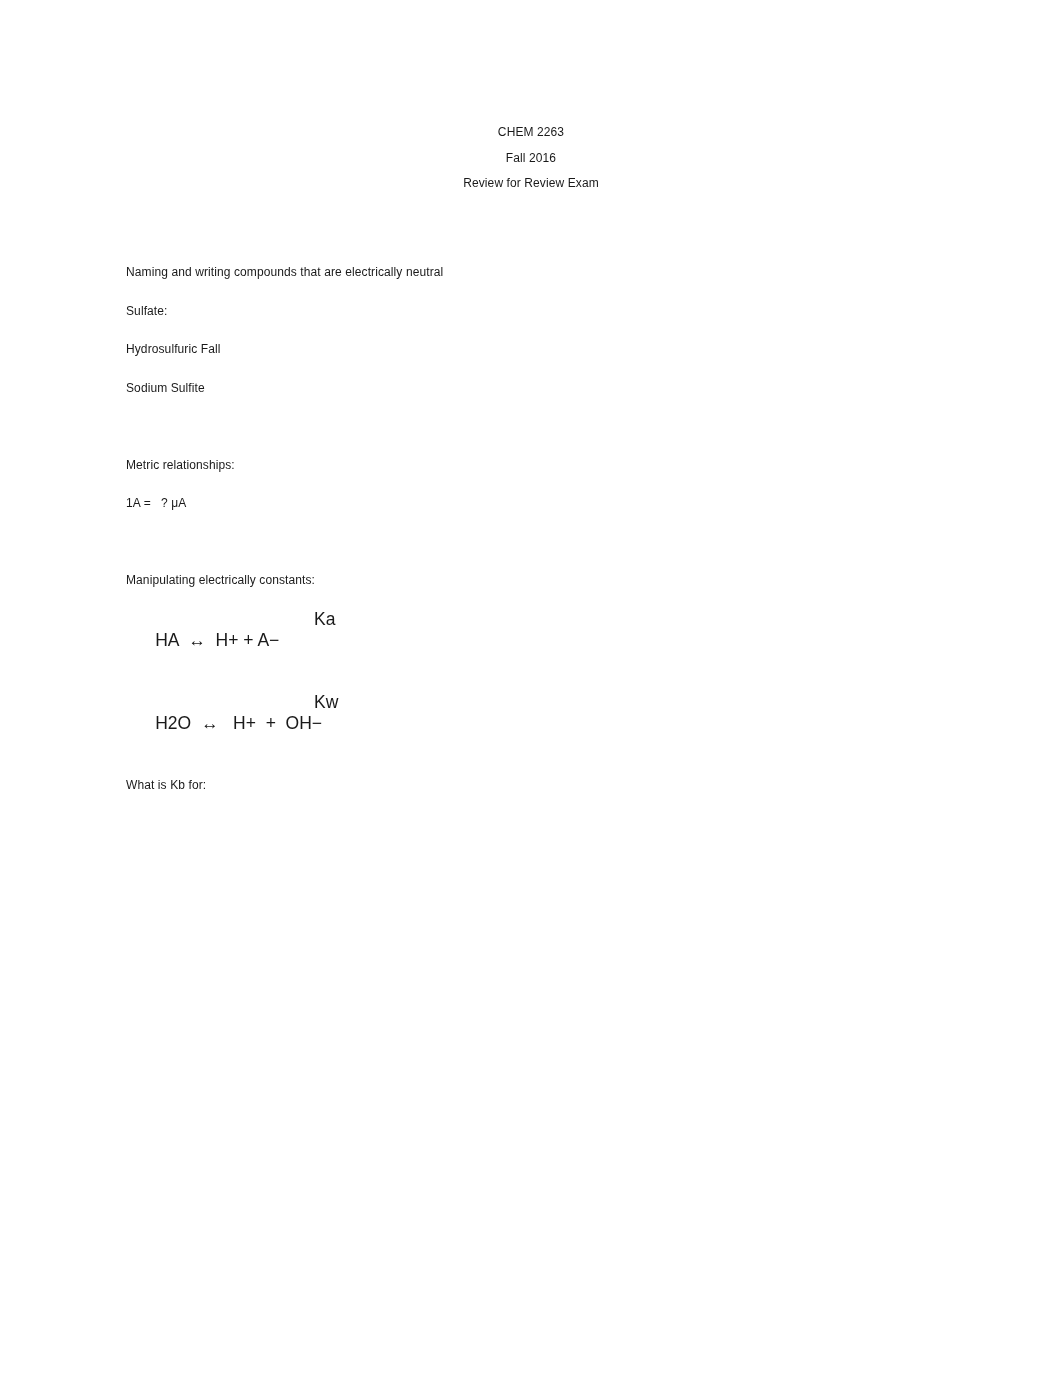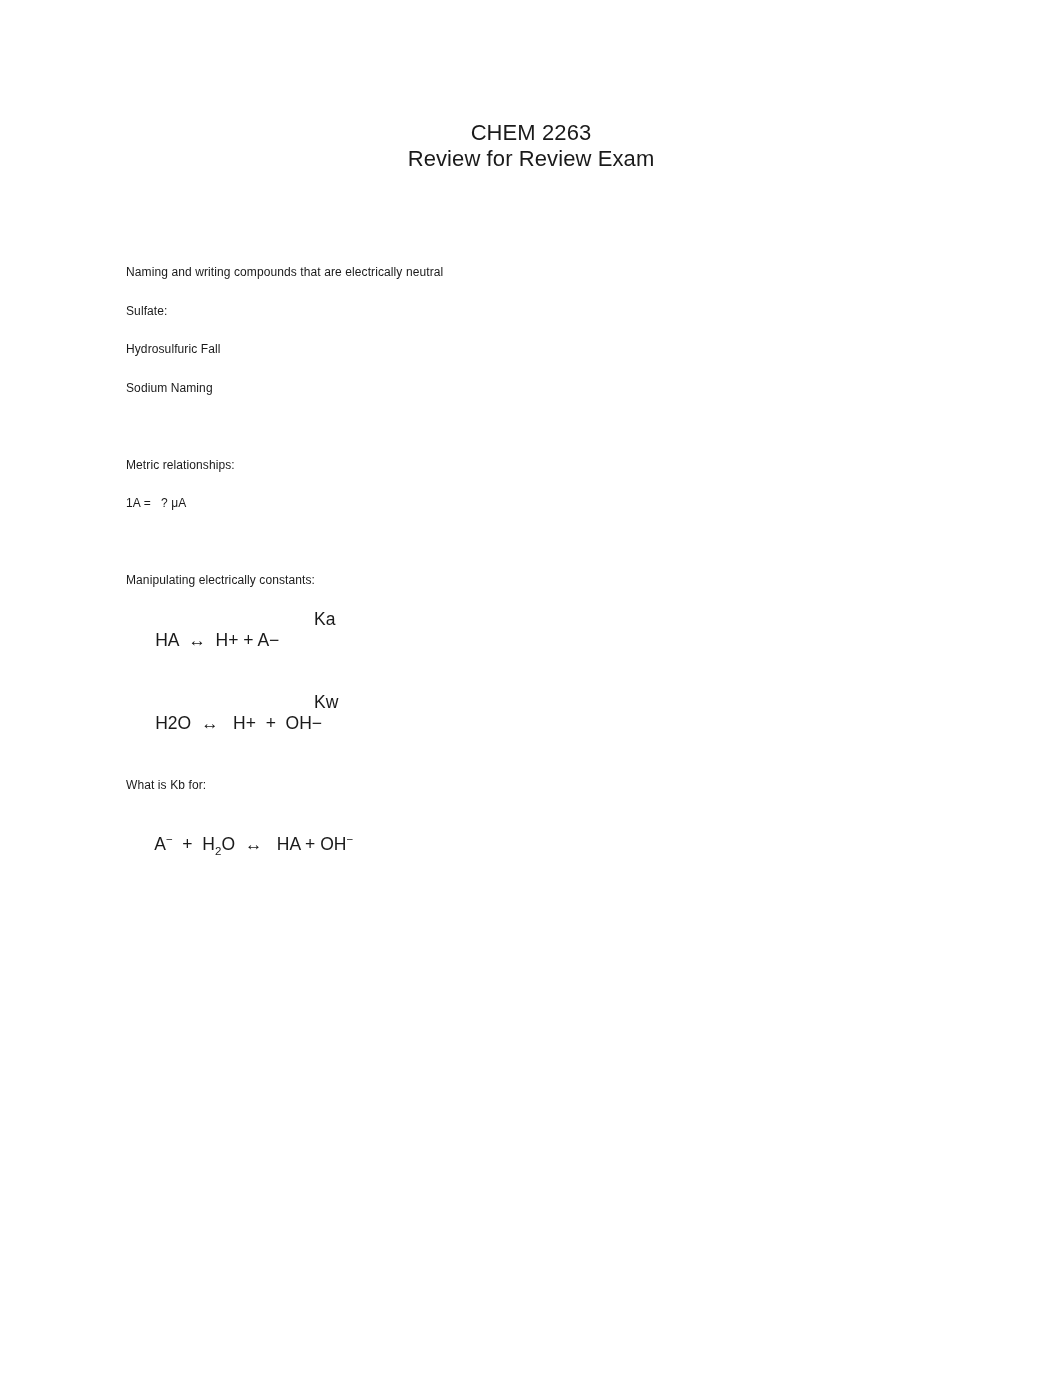--- a/index.html
+++ b/index.html
@@ -23,21 +23,21 @@
   
   .title-block {
     position: absolute;
     left: 0;
     top: 120px;
     width: 1062px;
     text-align: center;
   }
 
   .title-line {
-    font-size: 22px;
+    font-size: 12px;
     line-height: 25.5px;
     letter-spacing: 0.1px;
     white-space: pre;
   }
 
   
   .body-block {
     position: absolute;
     left: 126px;
     top: 262px;
@@ -92,49 +92,47 @@
     text-align: right;
   }
 </style>
 </head>
 <body>
 
 <div class="page">
 
   <div class="title-block">
     <div class="title-line">CHEM 2263</div>
+    <div class="title-line">Fall 2016</div>
     <div class="title-line">Review for Review Exam</div>
   </div>
 
   <div class="body-block">
 
     <p class="para">Naming and writing compounds that are electrically neutral</p>
 
     <p class="para">Sulfate:</p>
 
 
     <p class="para">Hydrosulfuric Fall</p>
 
-    <p class="para spacer-after">Sodium Naming</p>
+    <p class="para spacer-after">Sodium Sulfite</p>
 
     <p class="para">Metric relationships:</p>
 
 
     <p class="para spacer-after">1A =   ? μA</p>
 
     <p class="para">Manipulating electrically constants:</p>
 
     <div class="eq-row">
       <span>HA</span><span>  </span><span>↔</span><span>  </span><span>H</span><span class="sup">+</span><span> </span><span>+</span><span> </span><span>A</span><span class="sup">−</span><span class="k-label">Ka</span>
     </div>
 
     <div class="eq-row">
       <span>H</span><span class="sub">2</span><span>O</span><span>  </span><span>↔</span><span>   </span><span>H</span><span class="sup">+</span><span>  </span><span>+</span><span>  </span><span>OH</span><span class="sup">−</span><span class="k-label">Kw</span>
     </div>
 
     <p class="para">What is Kb for:</p>
 
-    <div class="eq">
-      <span>A</span><span class="sup">−</span><span>  </span><span>+</span><span>  </span><span>H</span><span class="sub">2</span><span>O</span><span>  </span><span>↔</span><span>   </span><span>HA</span><span> </span><span>+</span><span> </span><span>OH</span><span class="sup">−</span>
-    </div>
 
   </div>
 </div>
 
 </body></html>

